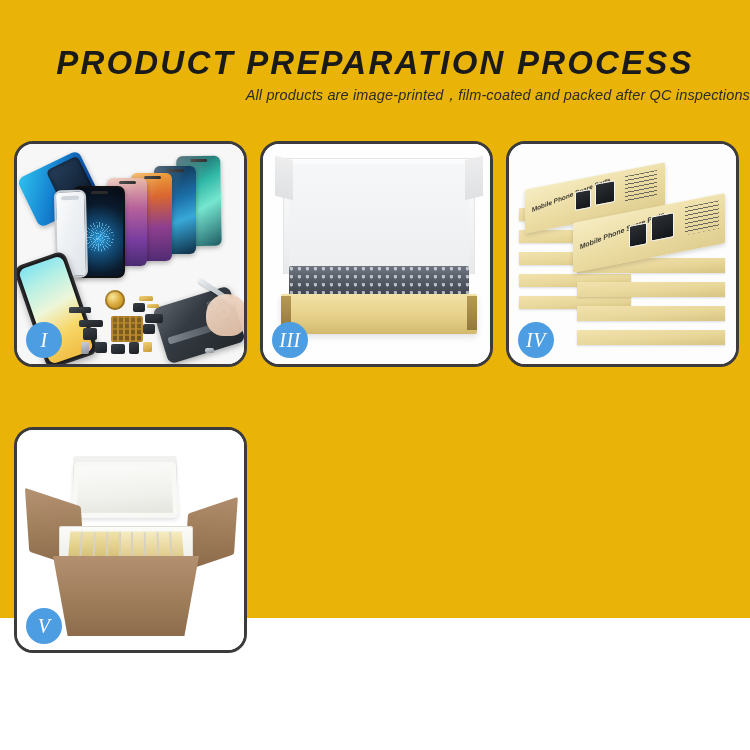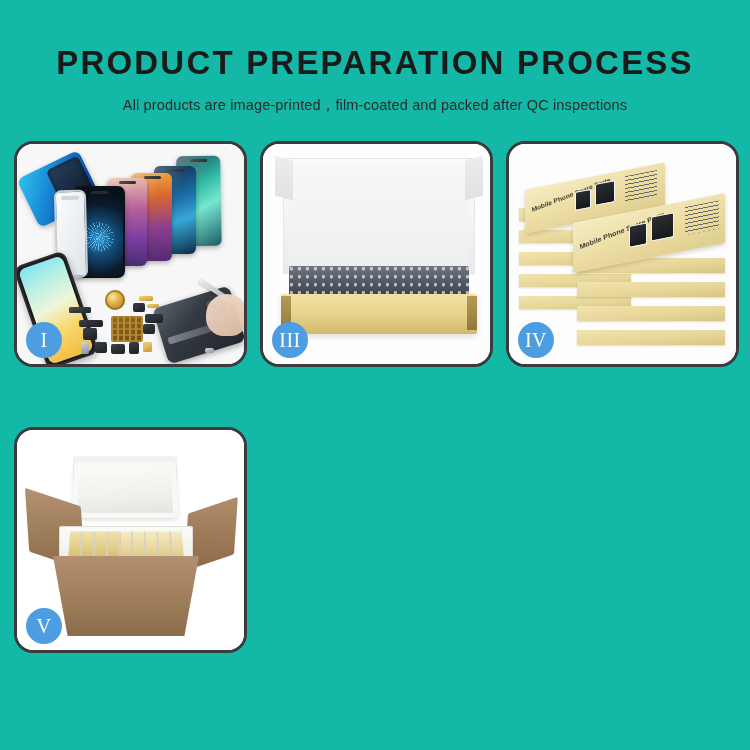--- a/index.html
+++ b/index.html
@@ -8,43 +8,44 @@
     width: 750px;
     height: 750px;
     background: #ffffff;
     font-family: "Liberation Sans", sans-serif;
     overflow: hidden;
   }
 
   #page {
     position: relative;
     width: 750px;
-    height: 750px;
-    background: #14b8a6;
+    height: 618px;
+    background: #eab308;
+    font-style: italic;
   }
 
   
   .header { position: absolute; left: 0; top: 0; width: 750px; }
 
   .page-title {
     text-align: center;
     font-size: 33px;
     font-weight: bold;
     letter-spacing: 2.2px;
     color: #1a1a1a;
     margin-top: 44px;
     font-family: "Liberation Sans", sans-serif;
     white-space: nowrap;
   }
 
   .page-subtitle {
-    text-align: center;
+    text-align: right;
     font-size: 14.5px;
     color: #2b2b2b;
-    margin-top: 14px;
+    margin-top: 4px;
     letter-spacing: 0.15px;
     white-space: nowrap;
   }
 
   
   .grid {
     position: absolute;
     left: 14px;
     top: 141px;
     width: 726px;

